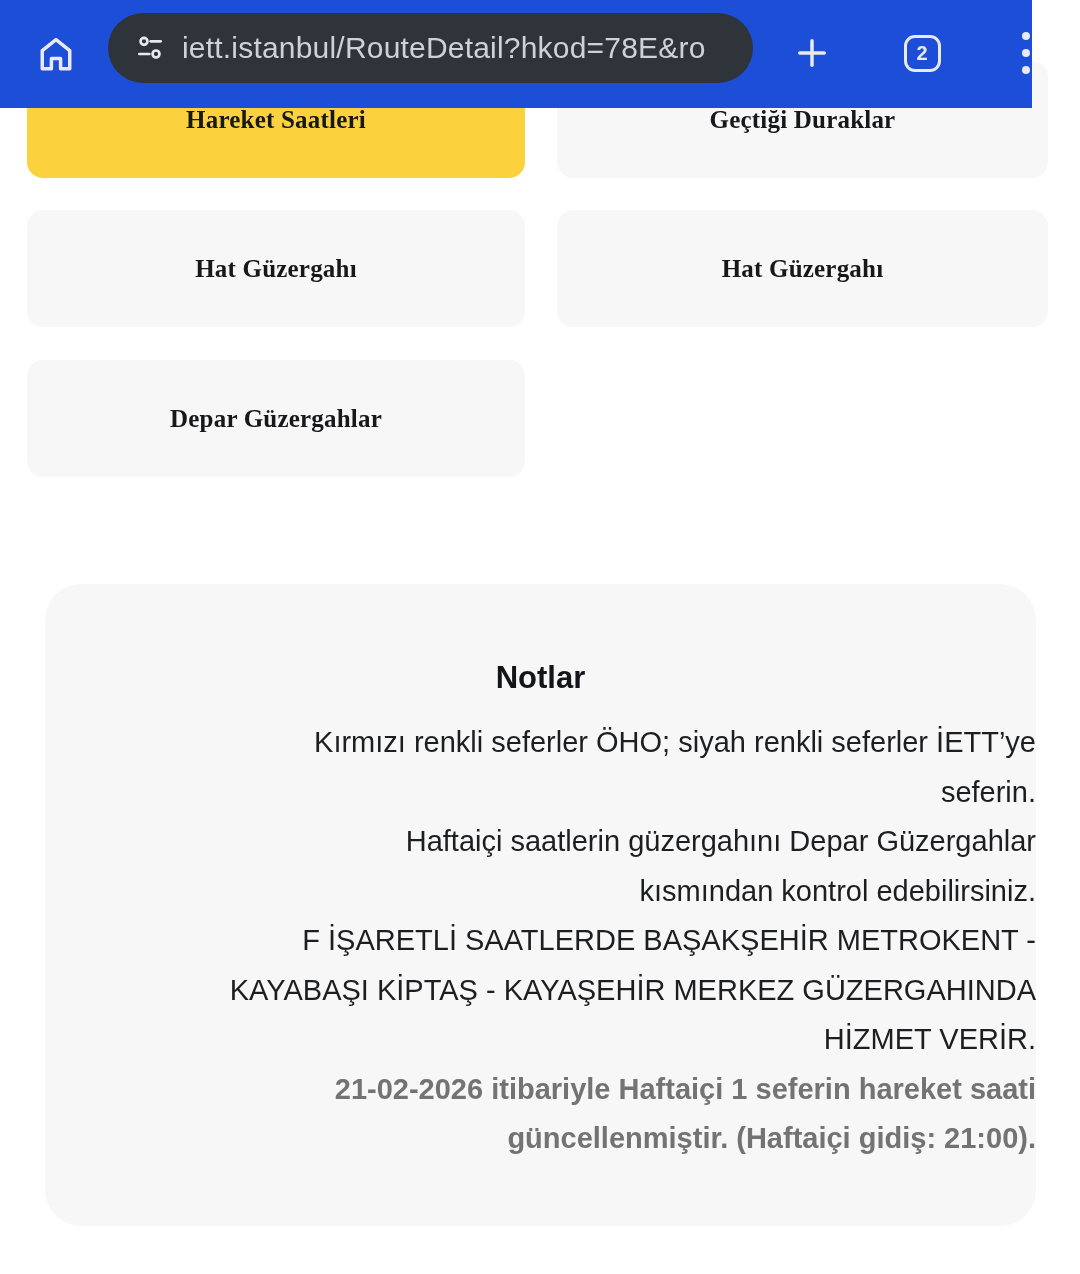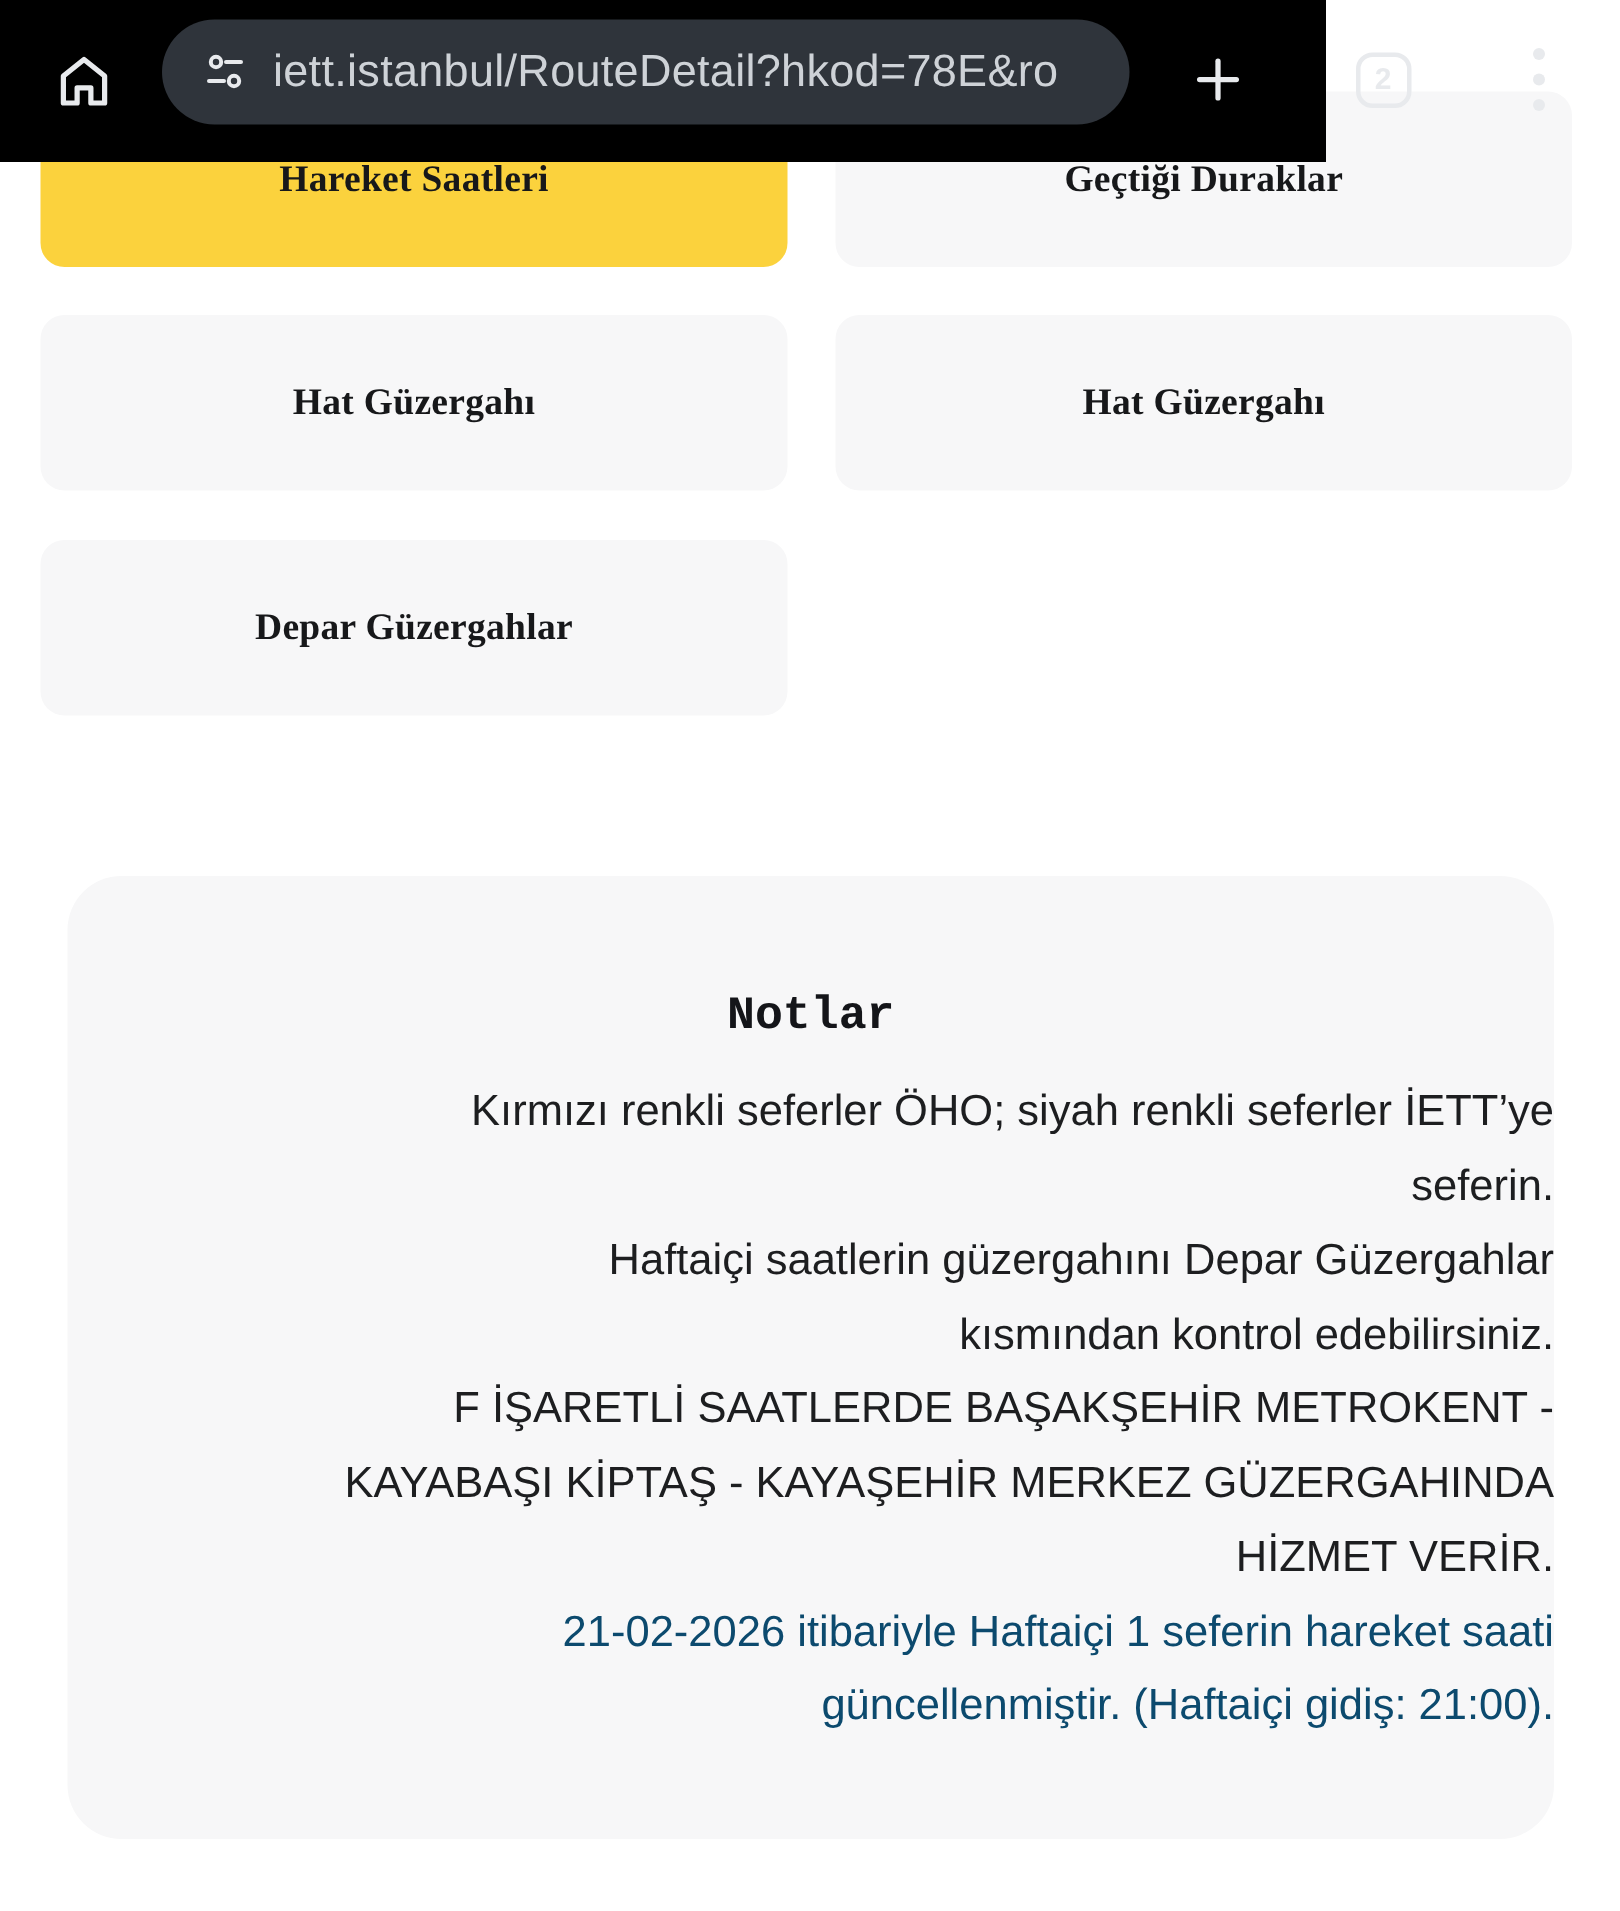--- a/index.html
+++ b/index.html
@@ -8,22 +8,22 @@
     font-family: "Liberation Sans", "DejaVu Sans", sans-serif;
     background: #ffffff;
     position: relative;
     overflow: hidden;
   }
 
   
   .toolbar {
     position: absolute;
     left: 0; top: 0;
-    width: 884px; height: 108px;
-    background: #000000;
+    width: 1032px; height: 108px;
+    background: #1d4ed8;
     z-index: 20;
   }
   .home-btn {
     position: absolute; left: 30px; top: 23px;
     width: 52px; height: 62px;
     display: flex; align-items: center; justify-content: center;
     cursor: pointer;
   }
   .url-pill {
     position: absolute; left: 108px; top: 13px;
@@ -100,32 +100,31 @@
     width: 991px; height: 642px;
     background: #f7f7f8;
     border-radius: 36px;
     text-align: center;
   }
   .notes-title {
     margin-top: 76px;
     font-size: 31px;
     font-weight: 700;
     color: #141519;
-    font-family: Liberation Mono, monospace;
   }
   .notes-body { margin-top: 22px; text-align: right; }
   .note-line {
     font-size: 29px;
     line-height: 49.5px;
     color: #1d1e20;
     white-space: nowrap;
   }
   .note-line.alert {
-    color: #0c4a6e;
-    font-weight: 400;
+    color: #737373;
+    font-weight: 700;
   }
 </style>
 </head>
 <body>
 
 <button class="page-btn active btn-r1 col-left">Hareket Saatleri</button>
 
 <button class="page-btn btn-r1 col-right">Geçtiği Duraklar</button>
 
 <button class="page-btn btn-r2 col-left">Hat Güzergahı</button>

